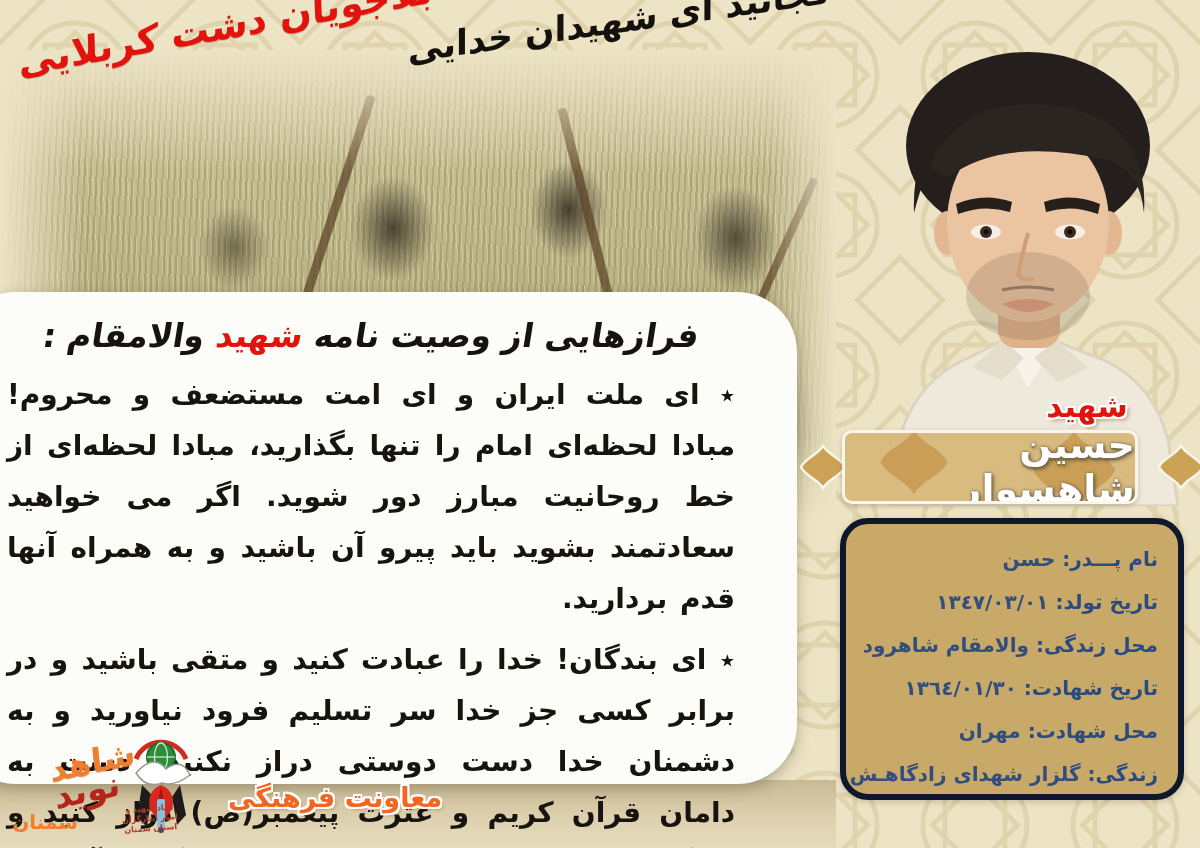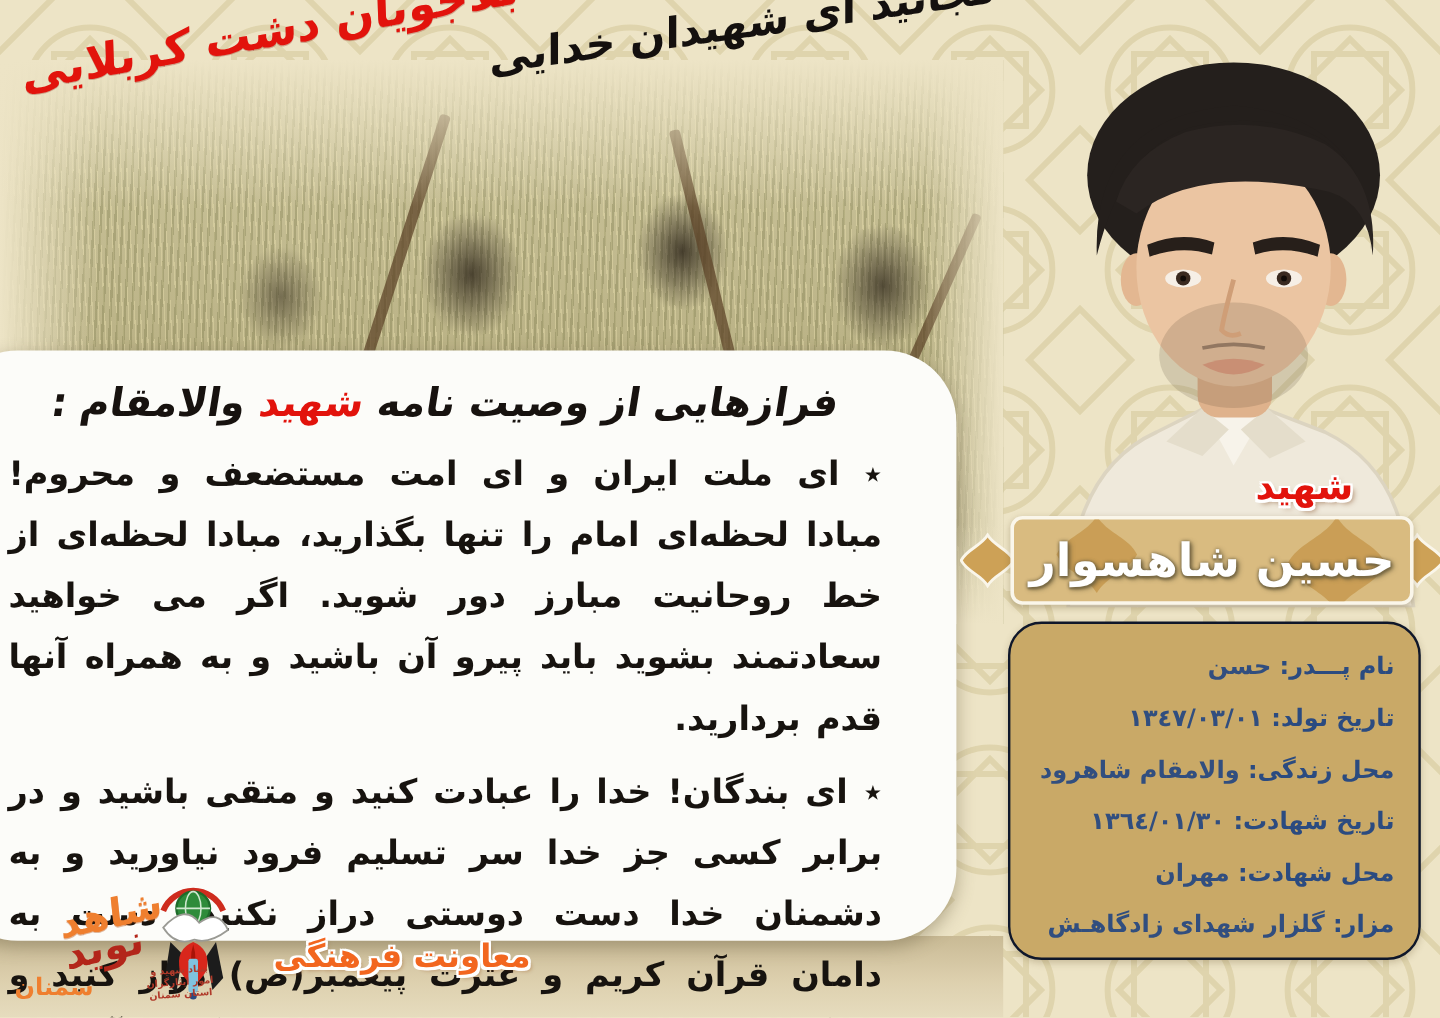--- a/index.html
+++ b/index.html
@@ -79,40 +79,40 @@
   
   .portrait{ position:absolute; left:852px; top:28px; width:352px; height:478px; z-index:1; }
 
   
   .shahid-title{
     position:absolute; left:1022px; top:388px; width:130px; z-index:3;
     font-size:31px; font-weight:bold; color:#e2130c; text-align:center;
     text-shadow:2px 0 0 #fff,-2px 0 0 #fff,0 2px 0 #fff,0 -2px 0 #fff,2px 2px 0 #fff,-2px -2px 0 #fff,2px -2px 0 #fff,-2px 2px 0 #fff, 3px 3px 4px rgba(120,60,20,.5);
   }
   .name-band{
-    position:absolute; left:842px; top:430px; width:336px; height:74px; z-index:3;
+    position:absolute; left:842px; top:430px; width:296px; height:74px; z-index:3;
     background:#d9bb80; border:3px solid #faf6ea; border-radius:10px;
     box-shadow:0 2px 5px rgba(120,100,60,.35);
     display:flex; align-items:center; justify-content:center; overflow:hidden;
   }
   .name-band .medallion{ position:absolute; top:-6px; opacity:.9; }
   .name-band .med-r{ right:18px; }
   .name-band .med-l{ left:34px; }
   .martyr-name{
     position:relative; z-index:2; font-size:38px; font-weight:bold; color:#ffffff;
     text-shadow:0 2px 2px #7a6a45, 0 0 3px #6b5e40, 2px 2px 4px rgba(90,80,50,.8);
   }
   .finial{ position:absolute; z-index:3; }
   .finial-left{ left:800px; top:444px; }
   .finial-right{ left:1158px; top:444px; }
 
   
   .info-panel{
     position:absolute; left:840px; top:518px; width:344px; height:282px; z-index:2;
-    background:#c9a967; border:2px solid #0f172a; border-radius:28px;
+    background:#c9a967; border:6px solid #0f172a; border-radius:28px;
     box-shadow:0 2px 6px rgba(120,100,60,.3);
     padding:14px 20px 10px 14px;
   }
   .info-row{ font-size:20px; line-height:43px; color:#2b4b80; white-space:nowrap; }
   .info-row .lbl{ font-weight:bold; }
   .info-row .val{ font-weight:bold; opacity:.96; }
 
   
   .navid-logo{ position:absolute; left:12px; top:744px; width:130px; height:100px; z-index:4; }
   .navid-w1{
@@ -228,21 +228,21 @@
     <div class="martyr-name">حسین شاهسوار</div>
   </div>
 
   <div class="info-panel">
     <div id="info-rows">
         <div class="info-row"><span class="lbl">نام پـــدر: </span><span class="val">حسن</span></div>
         <div class="info-row"><span class="lbl">تاریخ تولد: </span><span class="val" dir="ltr">١٣٤٧/٠٣/٠١</span></div>
         <div class="info-row"><span class="lbl">محل زندگی: </span><span class="val">والامقام شاهرود</span></div>
         <div class="info-row"><span class="lbl">تاریخ شهادت: </span><span class="val" dir="ltr">١٣٦٤/٠١/٣٠</span></div>
         <div class="info-row"><span class="lbl">محل شهادت: </span><span class="val">مهران</span></div>
-        <div class="info-row"><span class="lbl">مزار: </span><span class="val">گلزار شهدای زادگاهـش</span></div>
+        <div class="info-row"><span class="lbl">زندگی: </span><span class="val">گلزار شهدای زادگاهـش</span></div>
       </div>
   </div>
 
   <div class="navid-logo">
     <div class="navid-w1">شاهد</div>
     <div class="navid-w2">نوید</div>
     <div class="navid-city">سمنان</div>
   </div>
 
   <svg class="emblem" viewBox="0 0 66 102" xmlns="http://www.w3.org/2000/svg">

